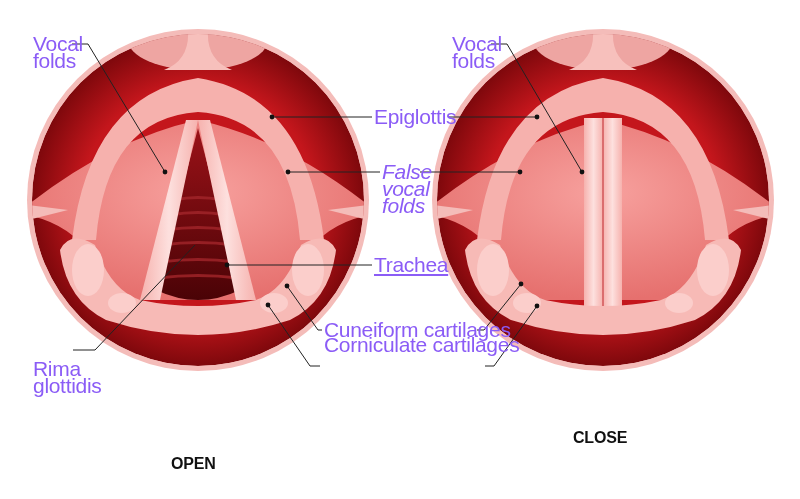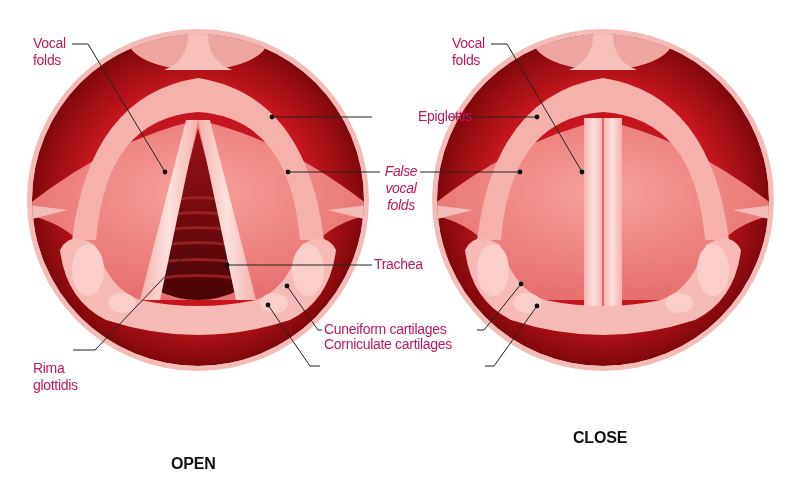--- a/index.html
+++ b/index.html
@@ -1,19 +1,19 @@
 <!DOCTYPE html>
 <html><head>
   <meta charset="utf-8">
   <style>
     html, body { margin:0; padding:0; background:#ffffff; }
     body { width:800px; height:499px; position:relative; overflow:hidden;
            font-family:"Liberation Sans", sans-serif; }
     svg.diagram { position:absolute; left:0; top:0; }
-    .lbl { position:absolute; font-size:14px; line-height:17px; color:#be185d; letter-spacing:-0.3px; }
+    .lbl { position:absolute; font-size:21px; line-height:17px; color:#8b5cf6; letter-spacing:-0.3px; }
     .lbl.c { text-align:center; }
     .state { position:absolute; font-size:16px; font-weight:bold; color:#111; letter-spacing:-0.2px; }
   </style>
 </head>
 <body>
 
 <svg class="diagram" width="800" height="499" viewBox="0 0 800 499">
   <defs>
     <radialGradient id="muscleGrad" cx="50%" cy="50%" r="50%">
       <stop offset="70%" stop-color="#c4161c"></stop>
@@ -139,29 +139,29 @@
 <div class="lbl" style="left:33px;top:35px;">
   <div>Vocal</div>
   <div>folds</div>
 </div>
 
 <div class="lbl" style="left:452px;top:35px;">
   <div>Vocal</div>
   <div>folds</div>
 </div>
 
-<div class="lbl" style="left:374px;top:108px;margin-left:44px;">Epiglottis</div>
+<div class="lbl" style="left:374px;top:108px;">Epiglottis</div>
 
 <div class="lbl c" style="left:382px;top:163px;width:38px;font-style:italic;">
   <div>False</div>
   <div>vocal</div>
   <div>folds</div>
 </div>
 
-<div class="lbl" style="left:374px;top:256px;">Trachea</div>
+<div class="lbl" style="left:374px;top:256px;text-decoration:underline;">Trachea</div>
 
 <div class="lbl" style="left:324px;top:321px;">Cuneiform cartilages</div>
 
 <div class="lbl" style="left:324px;top:336px;">Corniculate cartilages</div>
 
 <div class="lbl" style="left:33px;top:360px;">
   <div>Rima</div>
   <div>glottidis</div>
 </div>
 

